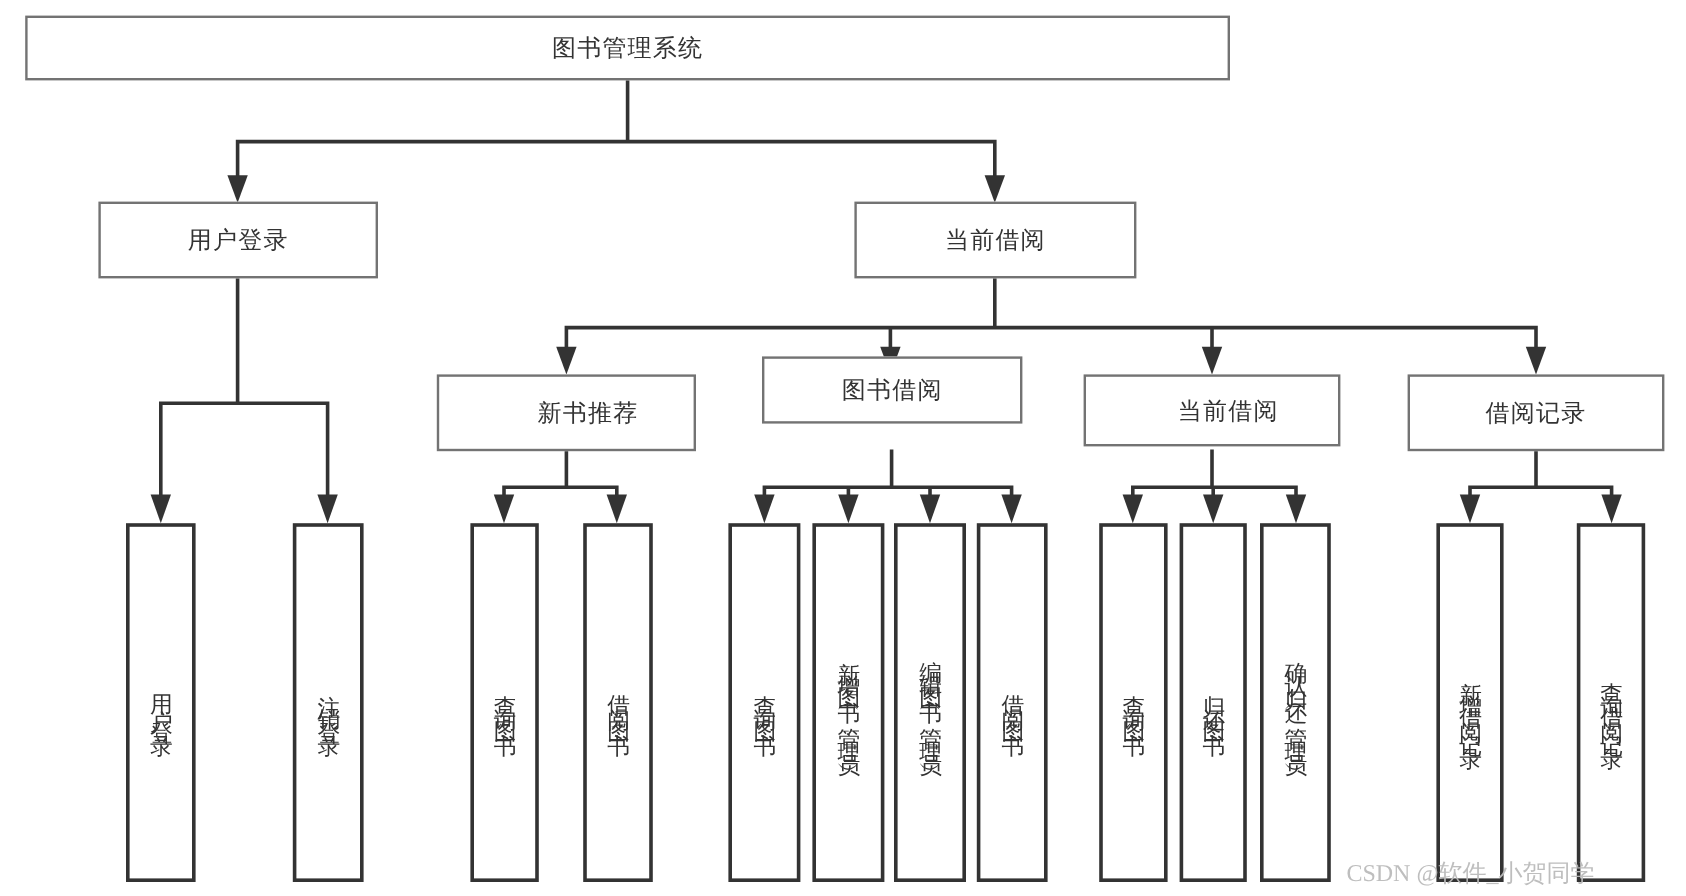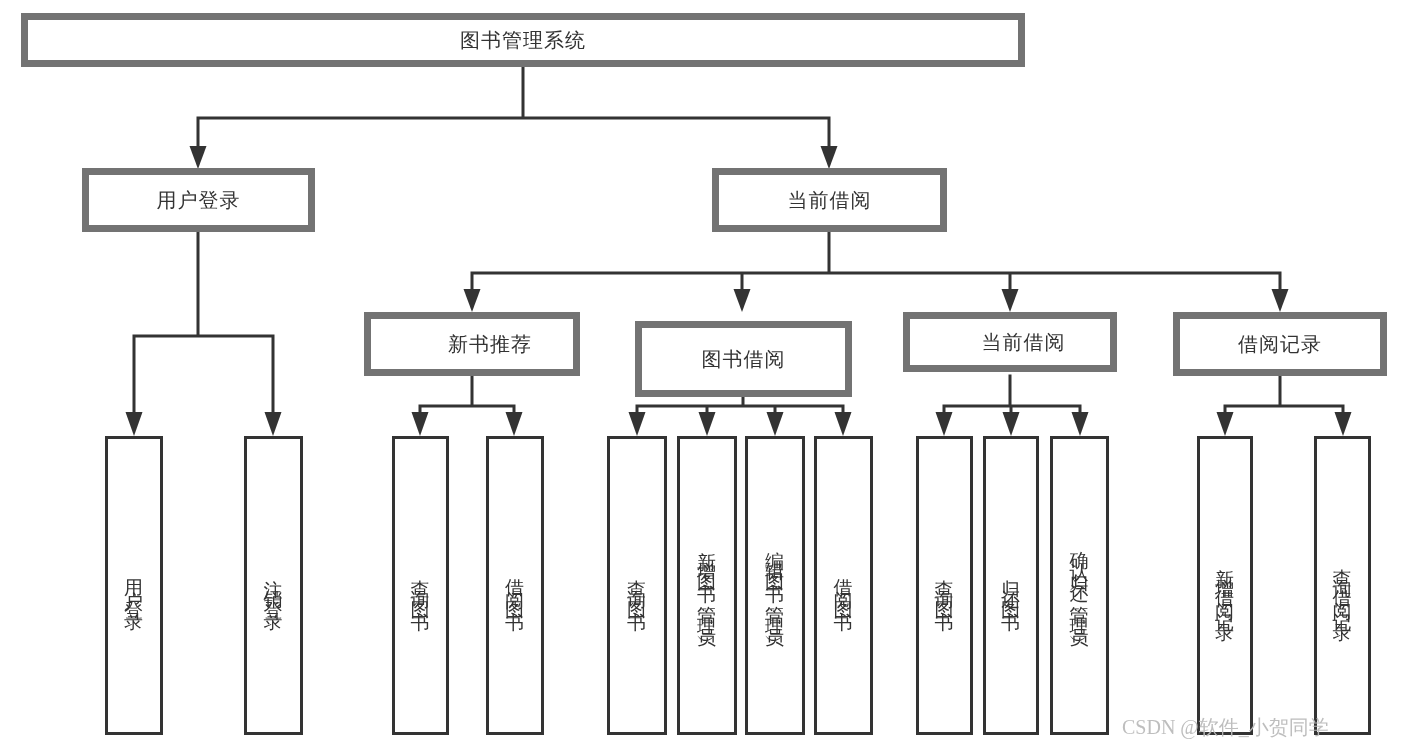--- a/index.html
+++ b/index.html
@@ -17,21 +17,21 @@
   }
   .connectors {
     position: absolute;
     left: 0;
     top: 0;
     z-index: 0;
   }
   .hbox {
     position: absolute;
     box-sizing: border-box;
-    border: 7px solid #737373;
+    border: 2px solid #737373;
     background: #ffffff;
     display: flex;
     align-items: center;
     justify-content: center;
     z-index: 1;
     font-size: 20px;
     letter-spacing: 1px;
     color: #333333;
     white-space: nowrap;
   }
@@ -110,21 +110,21 @@
   <div class="hbox" style="left:82px; top:168px; width:233px; height:64px;">
     <span>用户登录</span>
   </div>
   <div class="hbox" style="left:712px; top:168px; width:235px; height:64px;">
     <span>当前借阅</span>
   </div>
 
   <div class="hbox" style="left:364px; top:312px; width:216px; height:64px;padding-left:36px;">
     <span>新书推荐</span>
   </div>
-  <div class="hbox" style="left:635px; top:321px; width:217px; height:76px;">
+  <div class="hbox" style="left:635px; top:297px; width:217px; height:56px;">
     <span>图书借阅</span>
   </div>
   <div class="hbox" style="left:903px; top:312px; width:214px; height:60px;padding-left:27px;">
     <span>当前借阅</span>
   </div>
   <div class="hbox" style="left:1173px; top:312px; width:214px; height:64px;text-align:right;">
     <span>借阅记录</span>
   </div>
 
   <div class="vbox" style="left:105px; width:58px;">

